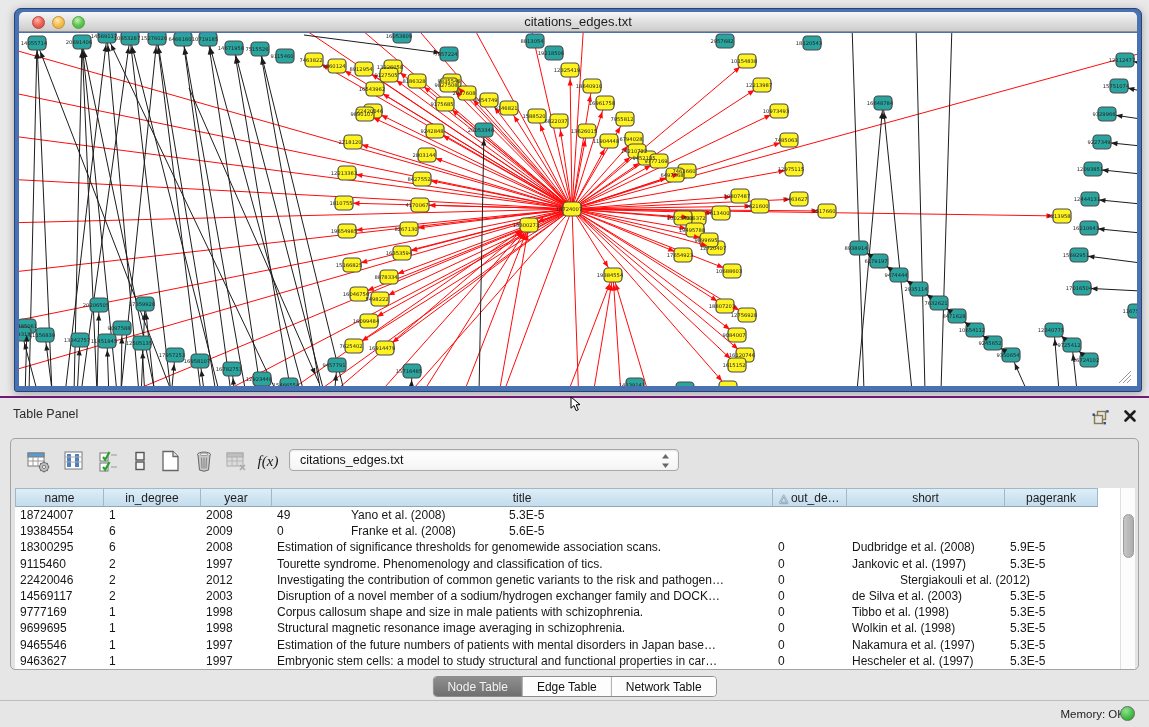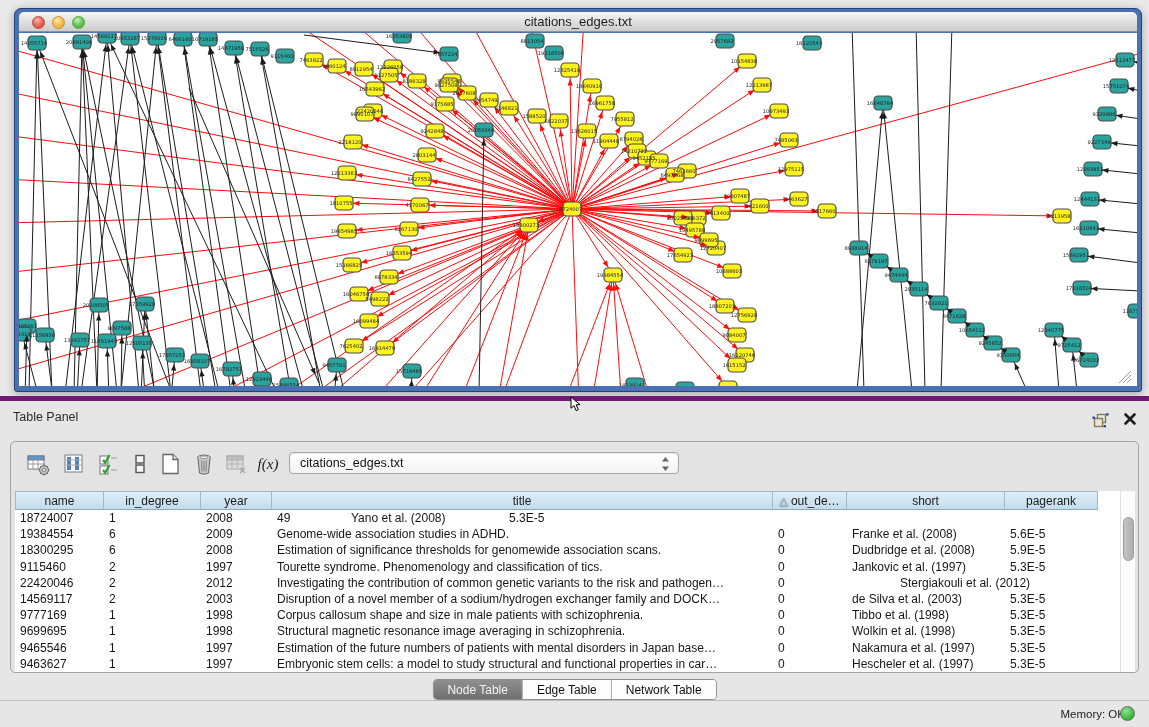--- a/index.html
+++ b/index.html
@@ -8,21 +8,21 @@
 
 .win{position:absolute;left:14px;top:8px;width:1128px;height:384px;background:#4A71B0;border:1px solid #24437A;border-radius:7px 7px 3px 3px;box-shadow:0 2px 10px rgba(0,0,0,.3)}
 .titlebar{position:absolute;left:4px;top:3px;width:1118px;height:20px;border-radius:5px 5px 0 0;background:linear-gradient(#F6F6F6,#CCCCCC);border-bottom:1px solid #919191}
 .title{text-align:center;line-height:19px;font-size:13px;color:#1d1d1d}
 .tl{position:absolute;top:3.5px;width:13px;height:13px;border-radius:50%}
 .tl.red{left:13px;background:radial-gradient(circle at 40% 30%,#ffb3aa,#ec6357 50%,#d3473a);border:1px solid #b8453b}
 .tl.yel{left:33px;background:radial-gradient(circle at 40% 30%,#ffe9b0,#f6bf4f 50%,#e0a233);border:1px solid #c19135}
 .tl.grn{left:53px;background:radial-gradient(circle at 40% 30%,#c4f2b9,#62c554 50%,#47a839);border:1px solid #51a43f}
 .canvas{position:absolute;left:4px;top:24px;width:1118px;height:353px;background:#fff;overflow:hidden}
 
-.panel{position:absolute;left:0;top:396px;width:1149px;height:304px;background:#E6E6E6;border-top:5px solid #701a75}
+.panel{position:absolute;left:0;top:396px;width:1149px;height:304px;background:#E6E6E6;border-top:2px solid #701a75}
 .panel-title{position:absolute;left:13px;top:9px;font-size:12.5px;color:#2b2b2b}
 .float-ico{position:absolute;right:40px;top:12px;width:17px;height:15px;cursor:default}
 .close-ico{position:absolute;right:12px;top:11px;width:14px;height:14px}
 .panel-box{position:absolute;left:10px;top:40px;width:1129px;height:232px;background:#E3E3E3;border:1px solid #A3A3A3;border-radius:5px}
 .toolbar{position:absolute;left:0;top:0;width:100%;height:48px}
 .tbtn{position:absolute;top:9px;width:26px;height:26px}
 .combo{position:absolute;left:278px;top:10px;width:390px;height:22px;background:linear-gradient(#FFFFFF,#F4F4F4);border:1px solid #A8A8A8;border-radius:4px;box-shadow:inset 0 1px 2px rgba(0,0,0,.1)}
 .combo .val{position:absolute;left:10px;top:3px;font-size:12.5px;color:#111}
 .combo .arrows{position:absolute;right:8px;top:3px;width:9px;height:16px}
 .tablewrap{position:absolute;left:4px;top:49px;width:1120px;height:181px;background:#fff}
@@ -992,21 +992,20 @@
             <div class="td" style="width: 97px;">1</div>
             <div class="td" style="width: 71px;">2008</div>
             <div class="td" style="width: 74px;">49</div>
             <div class="td" style="width: 158px;">Yano et al. (2008)</div>
             <div class="td" style="width: 93px;">5.3E-5</div>
           </div>
           <div class="trow">
             <div class="td" style="width: 89px;">19384554</div>
             <div class="td" style="width: 97px;">6</div>
             <div class="td" style="width: 71px;">2009</div>
-            <div class="td" style="width: 501px;">Genome-wide association studies in ADHD.</div>
             <div class="td" style="width: 74px;">0</div>
             <div class="td" style="width: 158px;">Franke et al. (2008)</div>
             <div class="td" style="width: 93px;">5.6E-5</div>
           </div>
           <div class="trow">
             <div class="td" style="width: 89px;">18300295</div>
             <div class="td" style="width: 97px;">6</div>
             <div class="td" style="width: 71px;">2008</div>
             <div class="td" style="width: 501px;">Estimation of significance thresholds for genomewide association scans.</div>
             <div class="td" style="width: 74px;">0</div>

